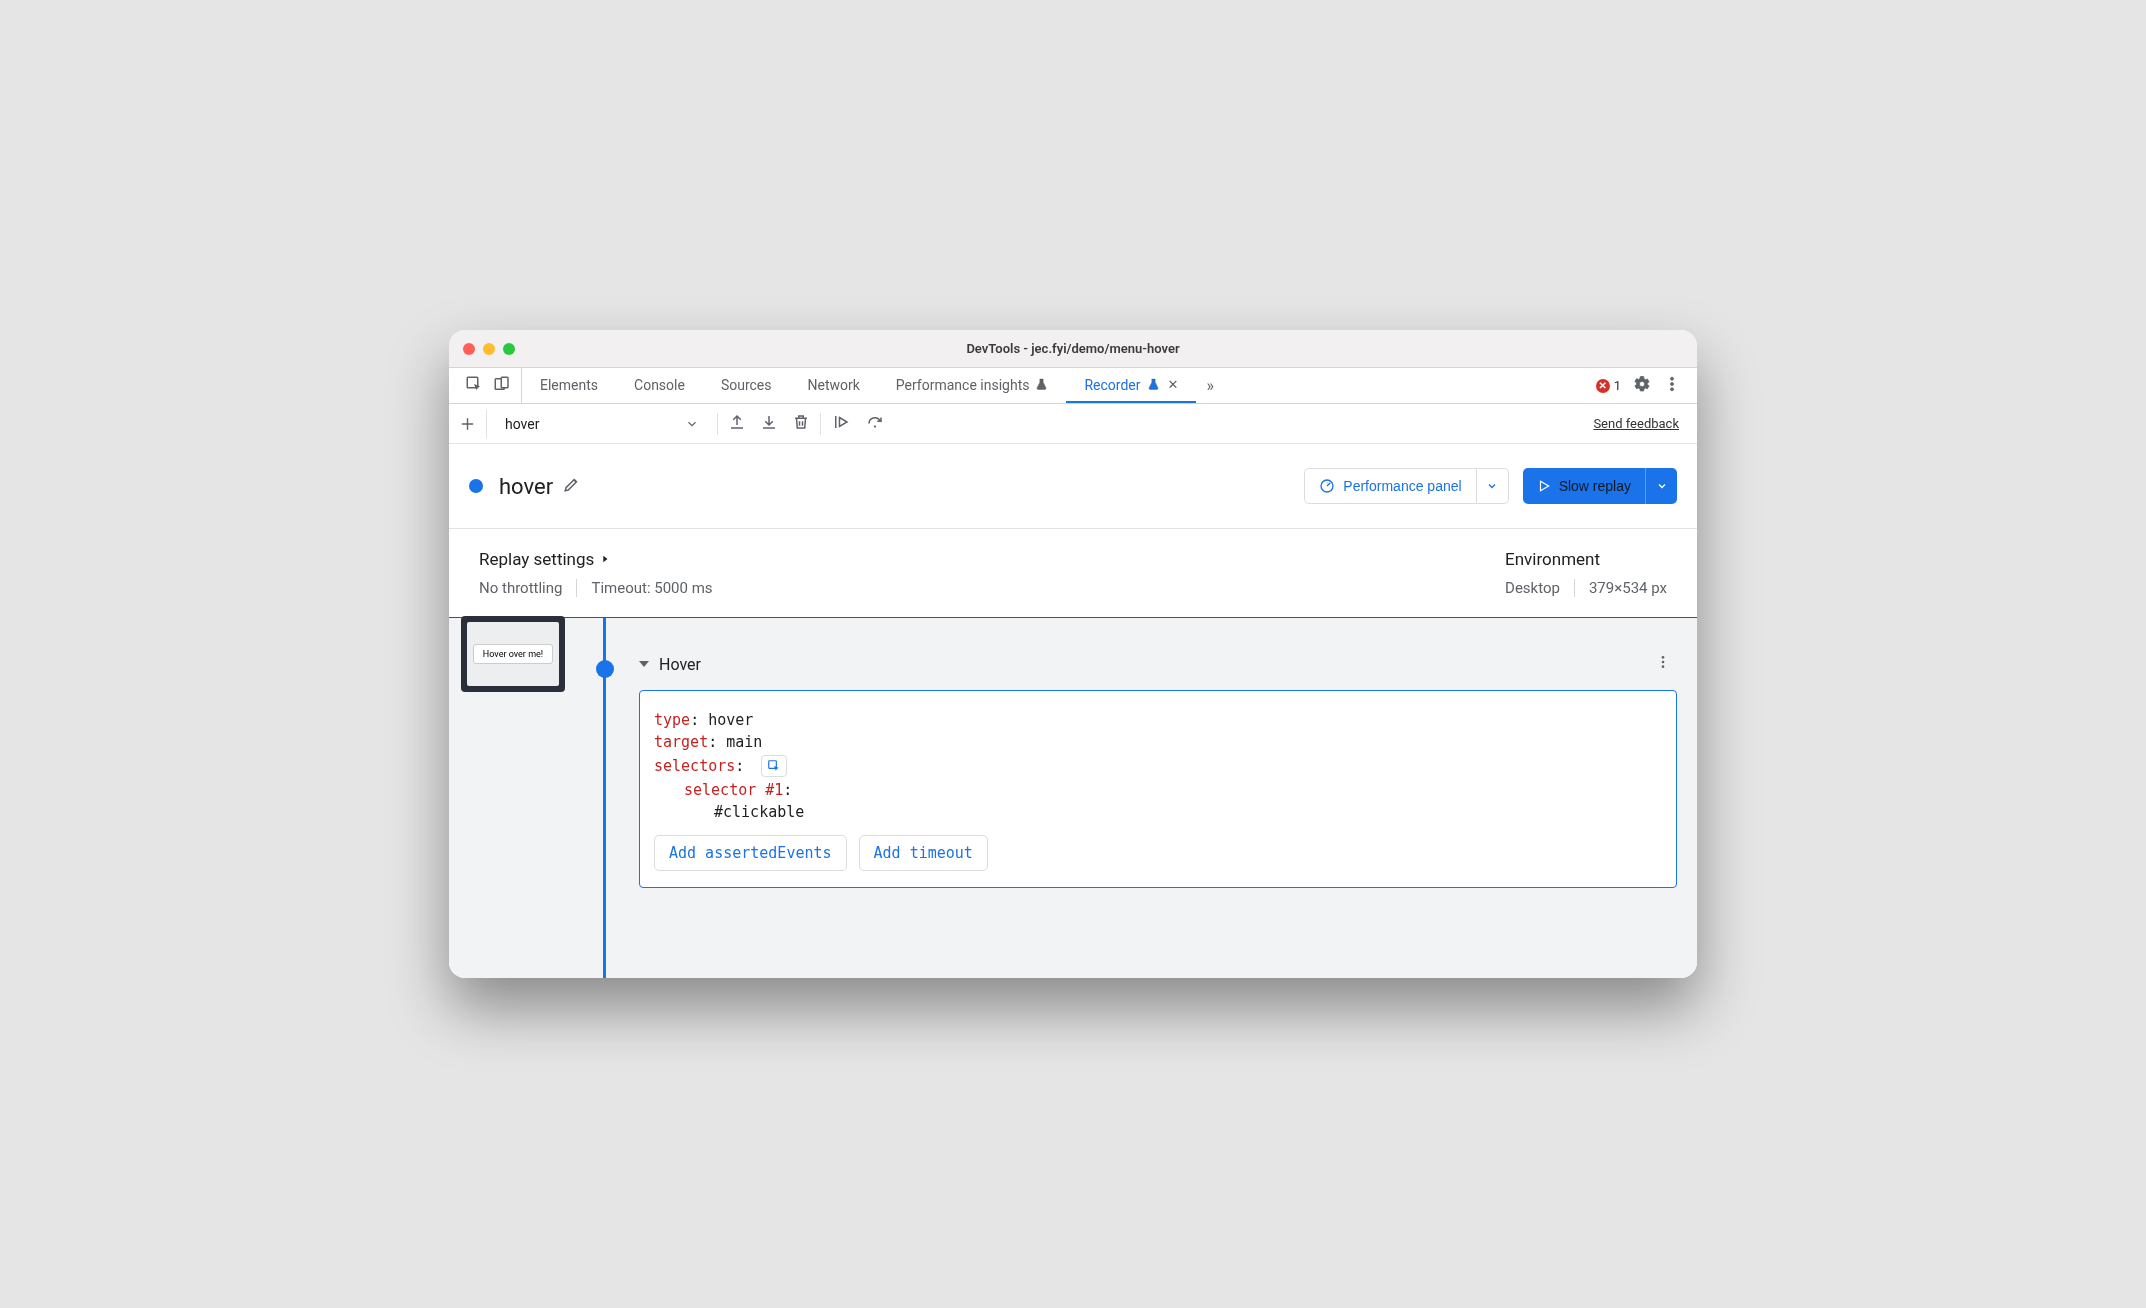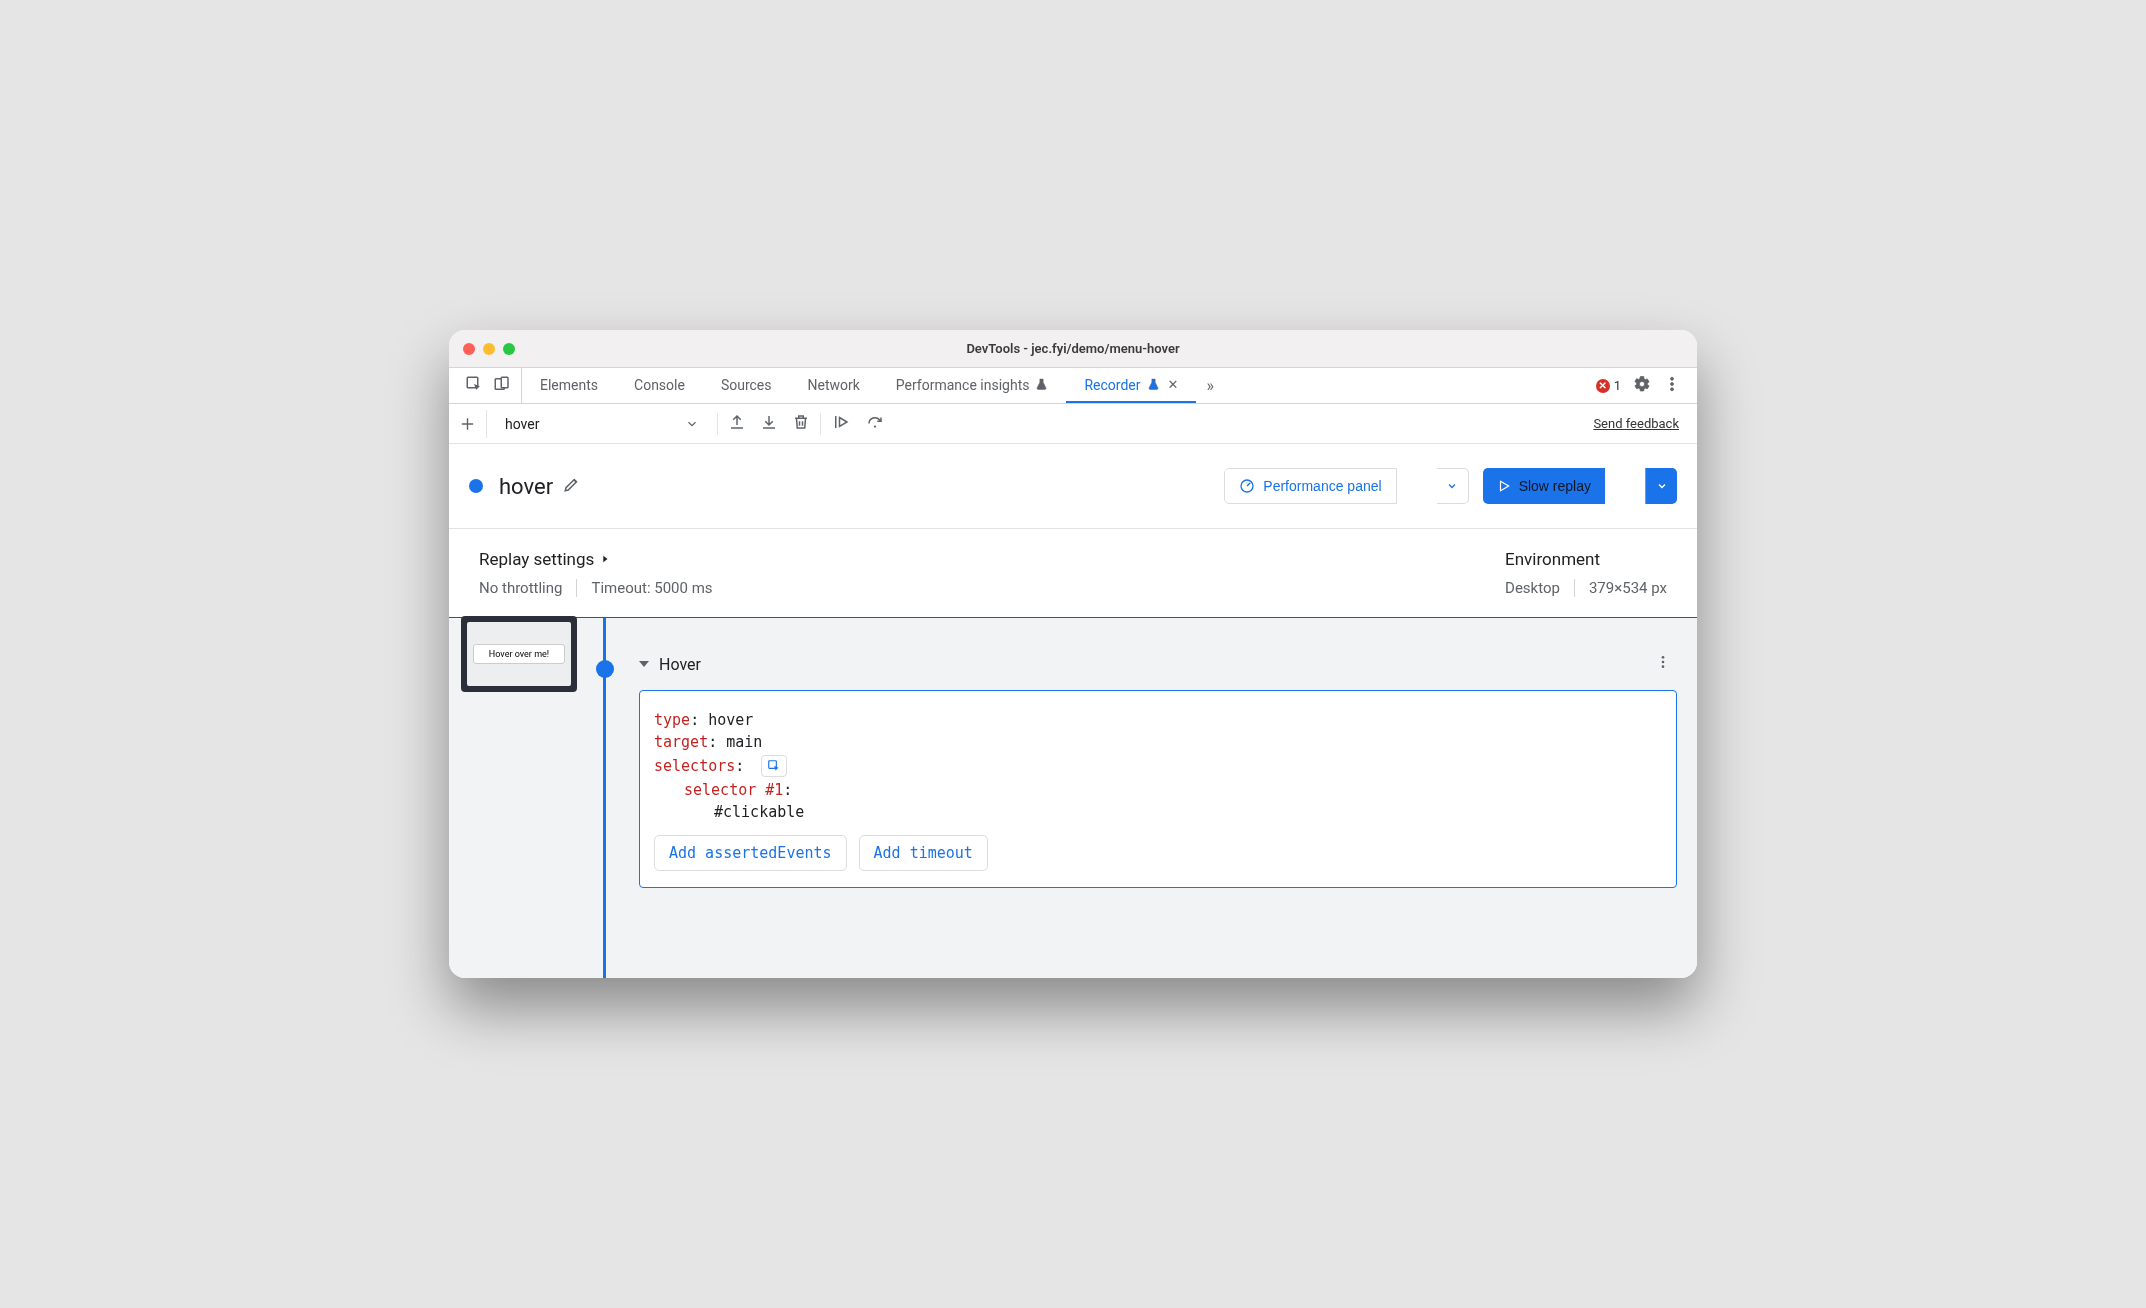--- a/index.html
+++ b/index.html
@@ -145,21 +145,21 @@
 
 .content-header {
   padding: 24px 20px;
   display: flex;
   align-items: center;
   border-bottom: 1px solid #e3e3e3;
 }
 .blue-dot { width: 14px; height: 14px; border-radius: 50%; background: #1a73e8; margin-right: 16px; }
 .rec-name { font-size: 22px; font-weight: 400; color: #202124; margin-right: 10px; }
 .content-header .spacer { flex: 1; }
-.btn-group { display: flex; gap: 40px; }
+.btn-group { display: flex; }
 .btn-outline {
   border: 1px solid #dadce0;
   background: #fff;
   color: #1a73e8;
   font-size: 14px;
   height: 36px;
   padding: 0 14px;
   display: flex;
   align-items: center;
   gap: 8px;
@@ -211,21 +211,21 @@
   background: #f1f3f4;
   padding: 0;
   display: flex;
   min-height: 360px;
 }
 .thumb-col {
   width: 140px;
   padding: 0 12px;
 }
 .thumb {
-  width: 116px;
+  width: 104px;
   background: #2b2f3a;
   border-radius: 4px;
   padding: 6px;
   margin-top: -2px;
 }
 .thumb-inner {
   background: #eceef0;
   border-radius: 2px;
   padding: 22px 6px;
 }

